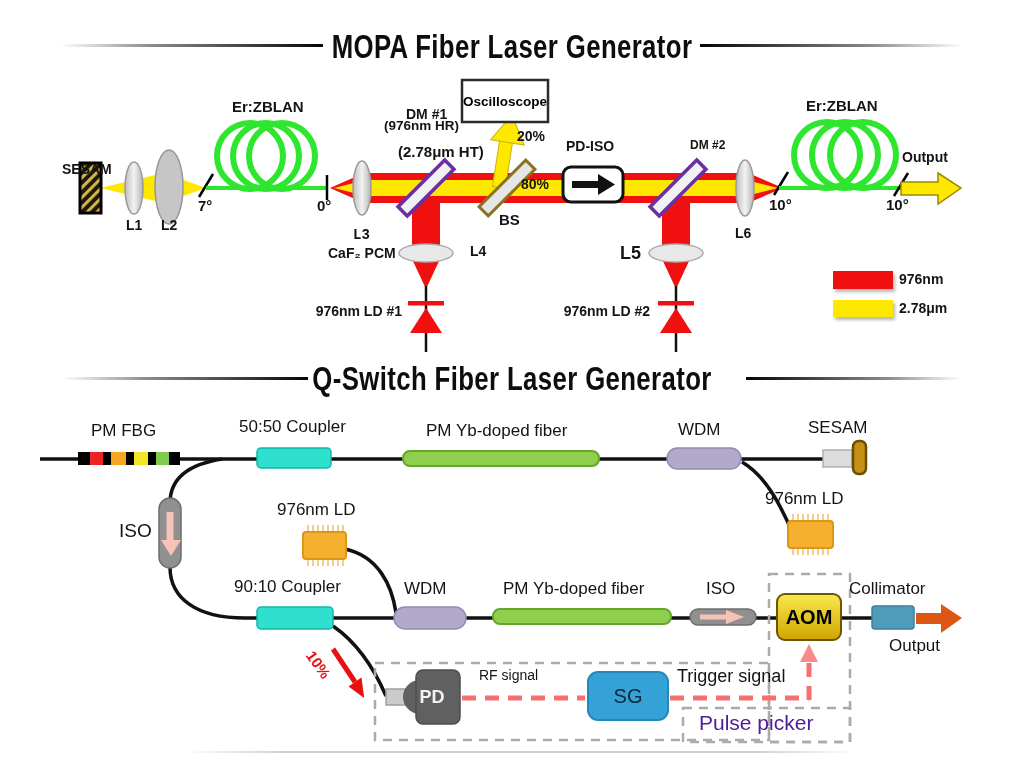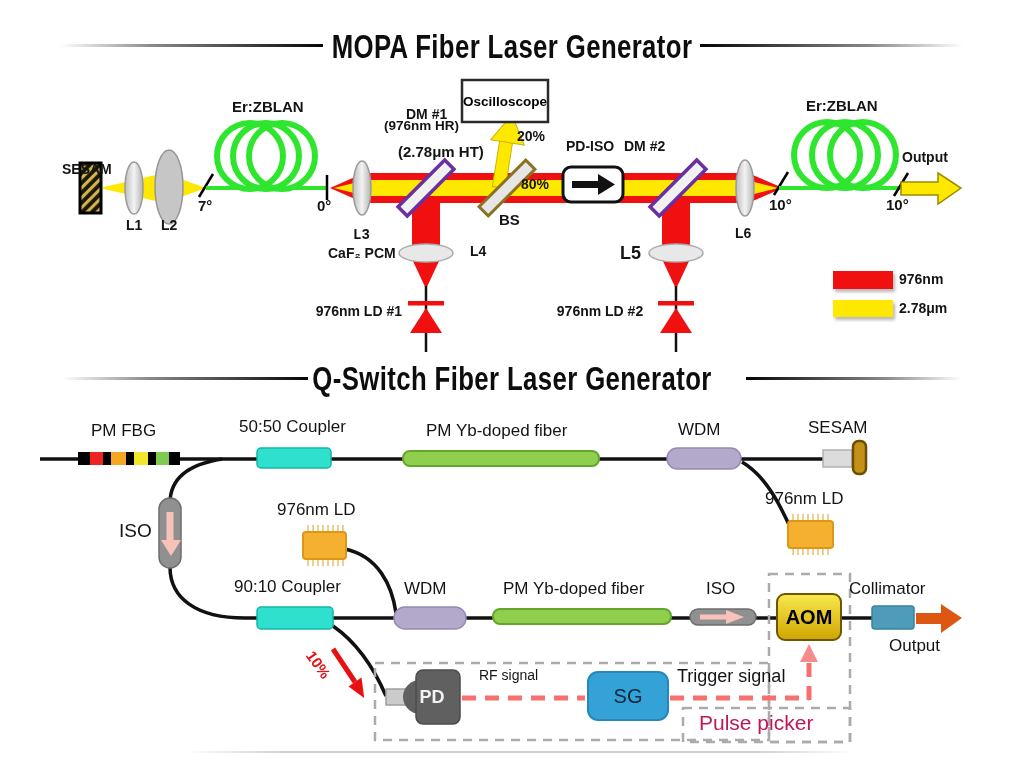--- a/index.html
+++ b/index.html
@@ -261,23 +261,23 @@
   <div class="lbl b" style="left:406px;top:107px;font-size:14px;">DM #1</div>
   <div class="lbl b" style="left:384px;top:119px;font-size:13.5px;">(976nm HR)</div>
   <div class="lbl b" style="left:382px;top:144px;font-size:15px;margin-left:16px;">(2.78μm HT)</div>
   <div class="boxtext b" style="left:462px;top:80px;width:86px;height:42px;font-size:13.5px;">Oscilloscope</div>
   <div class="lbl b" style="left:517px;top:129px;font-size:14px;">20%</div>
   <div class="lbl b" style="left:521px;top:177px;font-size:14px;">80%</div>
   <div class="lbl b" style="left:499px;top:212px;font-size:15px;">BS</div>
   <div class="lbl b" style="left:470px;top:244px;font-size:14px;">L4</div>
   <div class="lbl b" style="left:296px;top:304px;width:106px;text-align:right;font-size:14px;">976nm LD #1</div>
   <div class="lbl b" style="left:566px;top:139px;font-size:14px;">PD-ISO</div>
-  <div class="lbl b" style="left:624px;top:139px;font-size:14px;">DM #2</div>
+  <div class="lbl b" style="left:690px;top:139px;font-size:12px;">DM #2</div>
   <div class="lbl b" style="left:620px;top:244px;font-size:18px;">L5</div>
-  <div class="lbl b" style="left:550px;top:304px;width:100px;text-align:center;font-size:14px;">976nm LD #2</div>
+  <div class="lbl b" style="left:550px;top:304px;width:100px;text-align:right;font-size:14px;">976nm LD #2</div>
   <div class="lbl b" style="left:735px;top:226px;font-size:14px;">L6</div>
   <div class="lbl b" style="left:769px;top:197px;font-size:15px;">10°</div>
   <div class="lbl b" style="left:806px;top:98px;font-size:15px;">Er:ZBLAN</div>
   <div class="lbl b" style="left:886px;top:197px;font-size:15px;">10°</div>
   <div class="lbl b" style="left:902px;top:150px;font-size:14px;">Output</div>
 
   <div class="swatch" style="left:833px;top:271px;width:60px;height:18px;background:#f01010;"></div>
   <div class="lbl b" style="left:899px;top:272px;font-size:14px;">976nm</div>
   <div class="swatch" style="left:833px;top:300px;width:60px;height:17px;background:#ffe800;"></div>
   <div class="lbl b" style="left:899px;top:301px;font-size:14px;">2.78μm</div>
@@ -295,15 +295,15 @@
   <div class="lbl" style="left:503px;top:580px;font-size:17px;">PM Yb-doped fiber</div>
   <div class="lbl" style="left:706px;top:580px;font-size:17px;">ISO</div>
   <div class="boxtext b" style="left:777px;top:594px;width:64px;height:46px;font-size:20px;">AOM</div>
   <div class="lbl" style="left:849px;top:580px;font-size:17px;">Collimator</div>
   <div class="lbl" style="left:889px;top:637px;font-size:17px;">Output</div>
   <div class="lbl b" style="left:316px;top:648px;font-size:15px;color:#e81010;transform:rotate(55deg);transform-origin:left top;">10%</div>
   <div class="boxtext b" style="left:416px;top:670px;width:32px;height:54px;font-size:18px;color:#f2f2f2;">PD</div>
   <div class="lbl" style="left:479px;top:668px;font-size:14px;">RF signal</div>
   <div class="boxtext" style="left:588px;top:672px;width:80px;height:48px;font-size:20px;color:#0c2838;">SG</div>
   <div class="lbl" style="left:677px;top:667px;font-size:18px;">Trigger signal</div>
-  <div class="lbl" style="left:699px;top:712px;font-size:21px;color:#be185d;">Pulse picker</div>
+  <div class="lbl" style="left:699px;top:712px;font-size:21px;color:#4c1d95;">Pulse picker</div>
 
 </div>
 
 </body></html>

